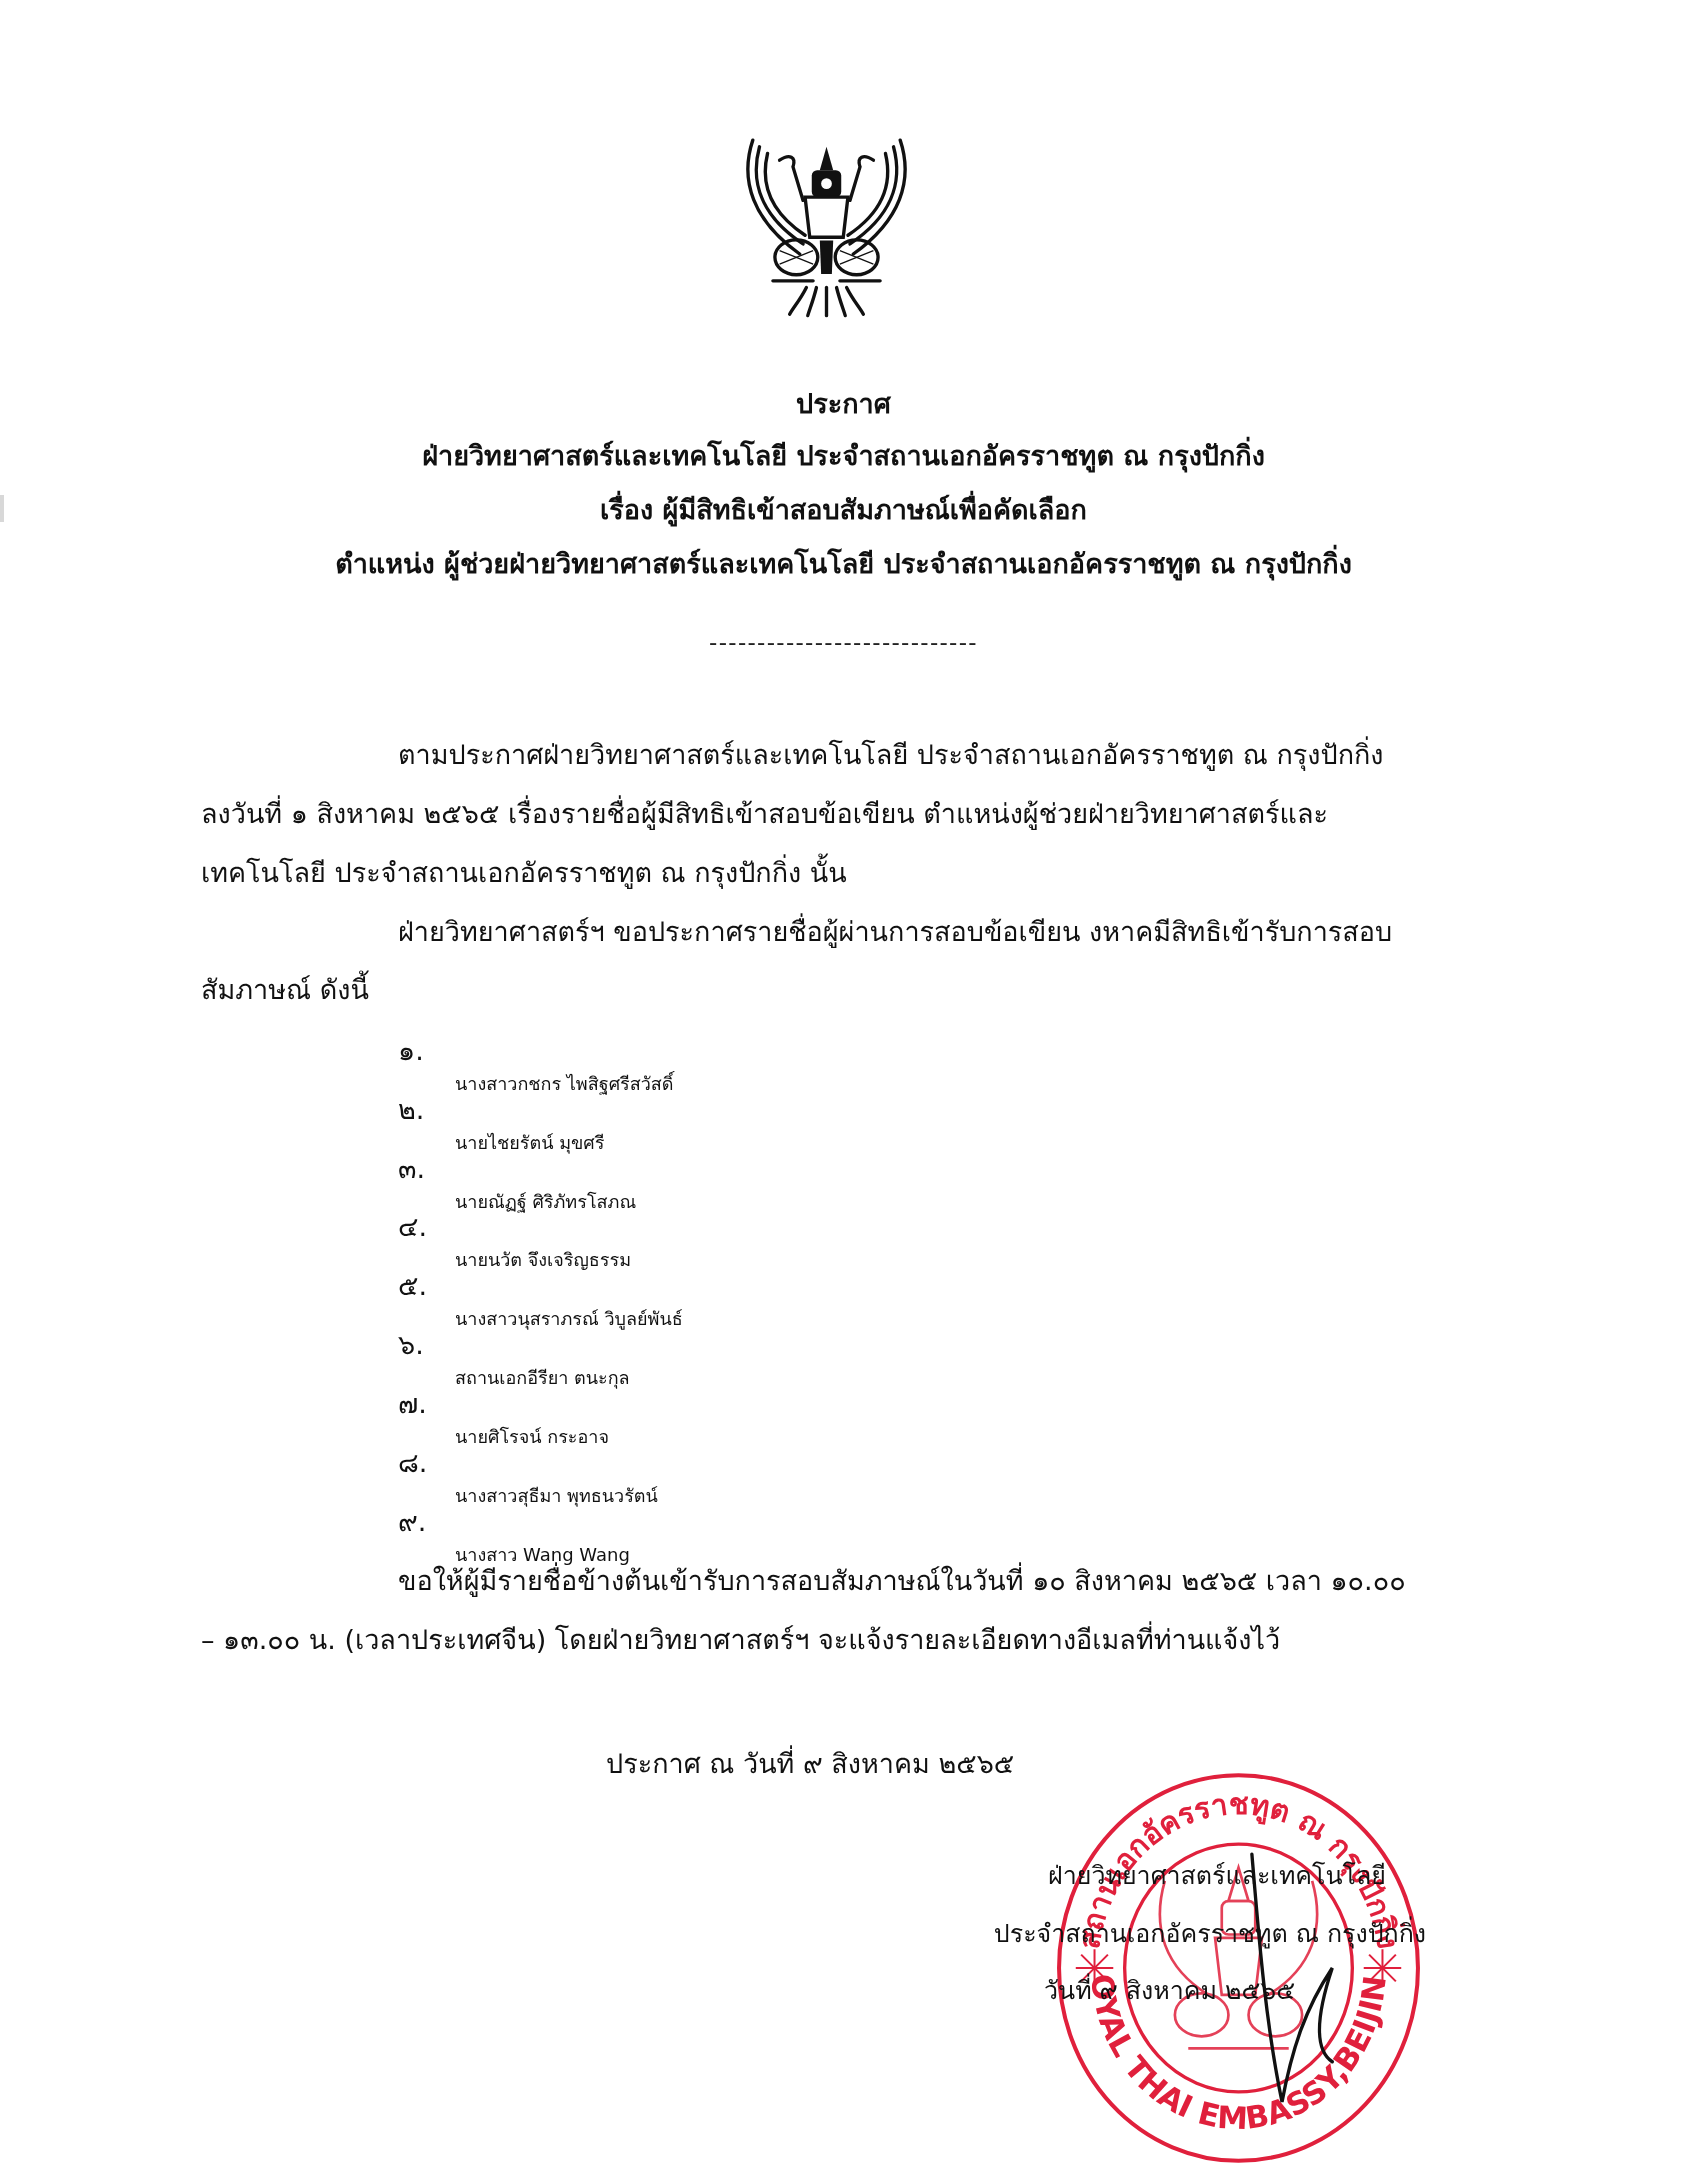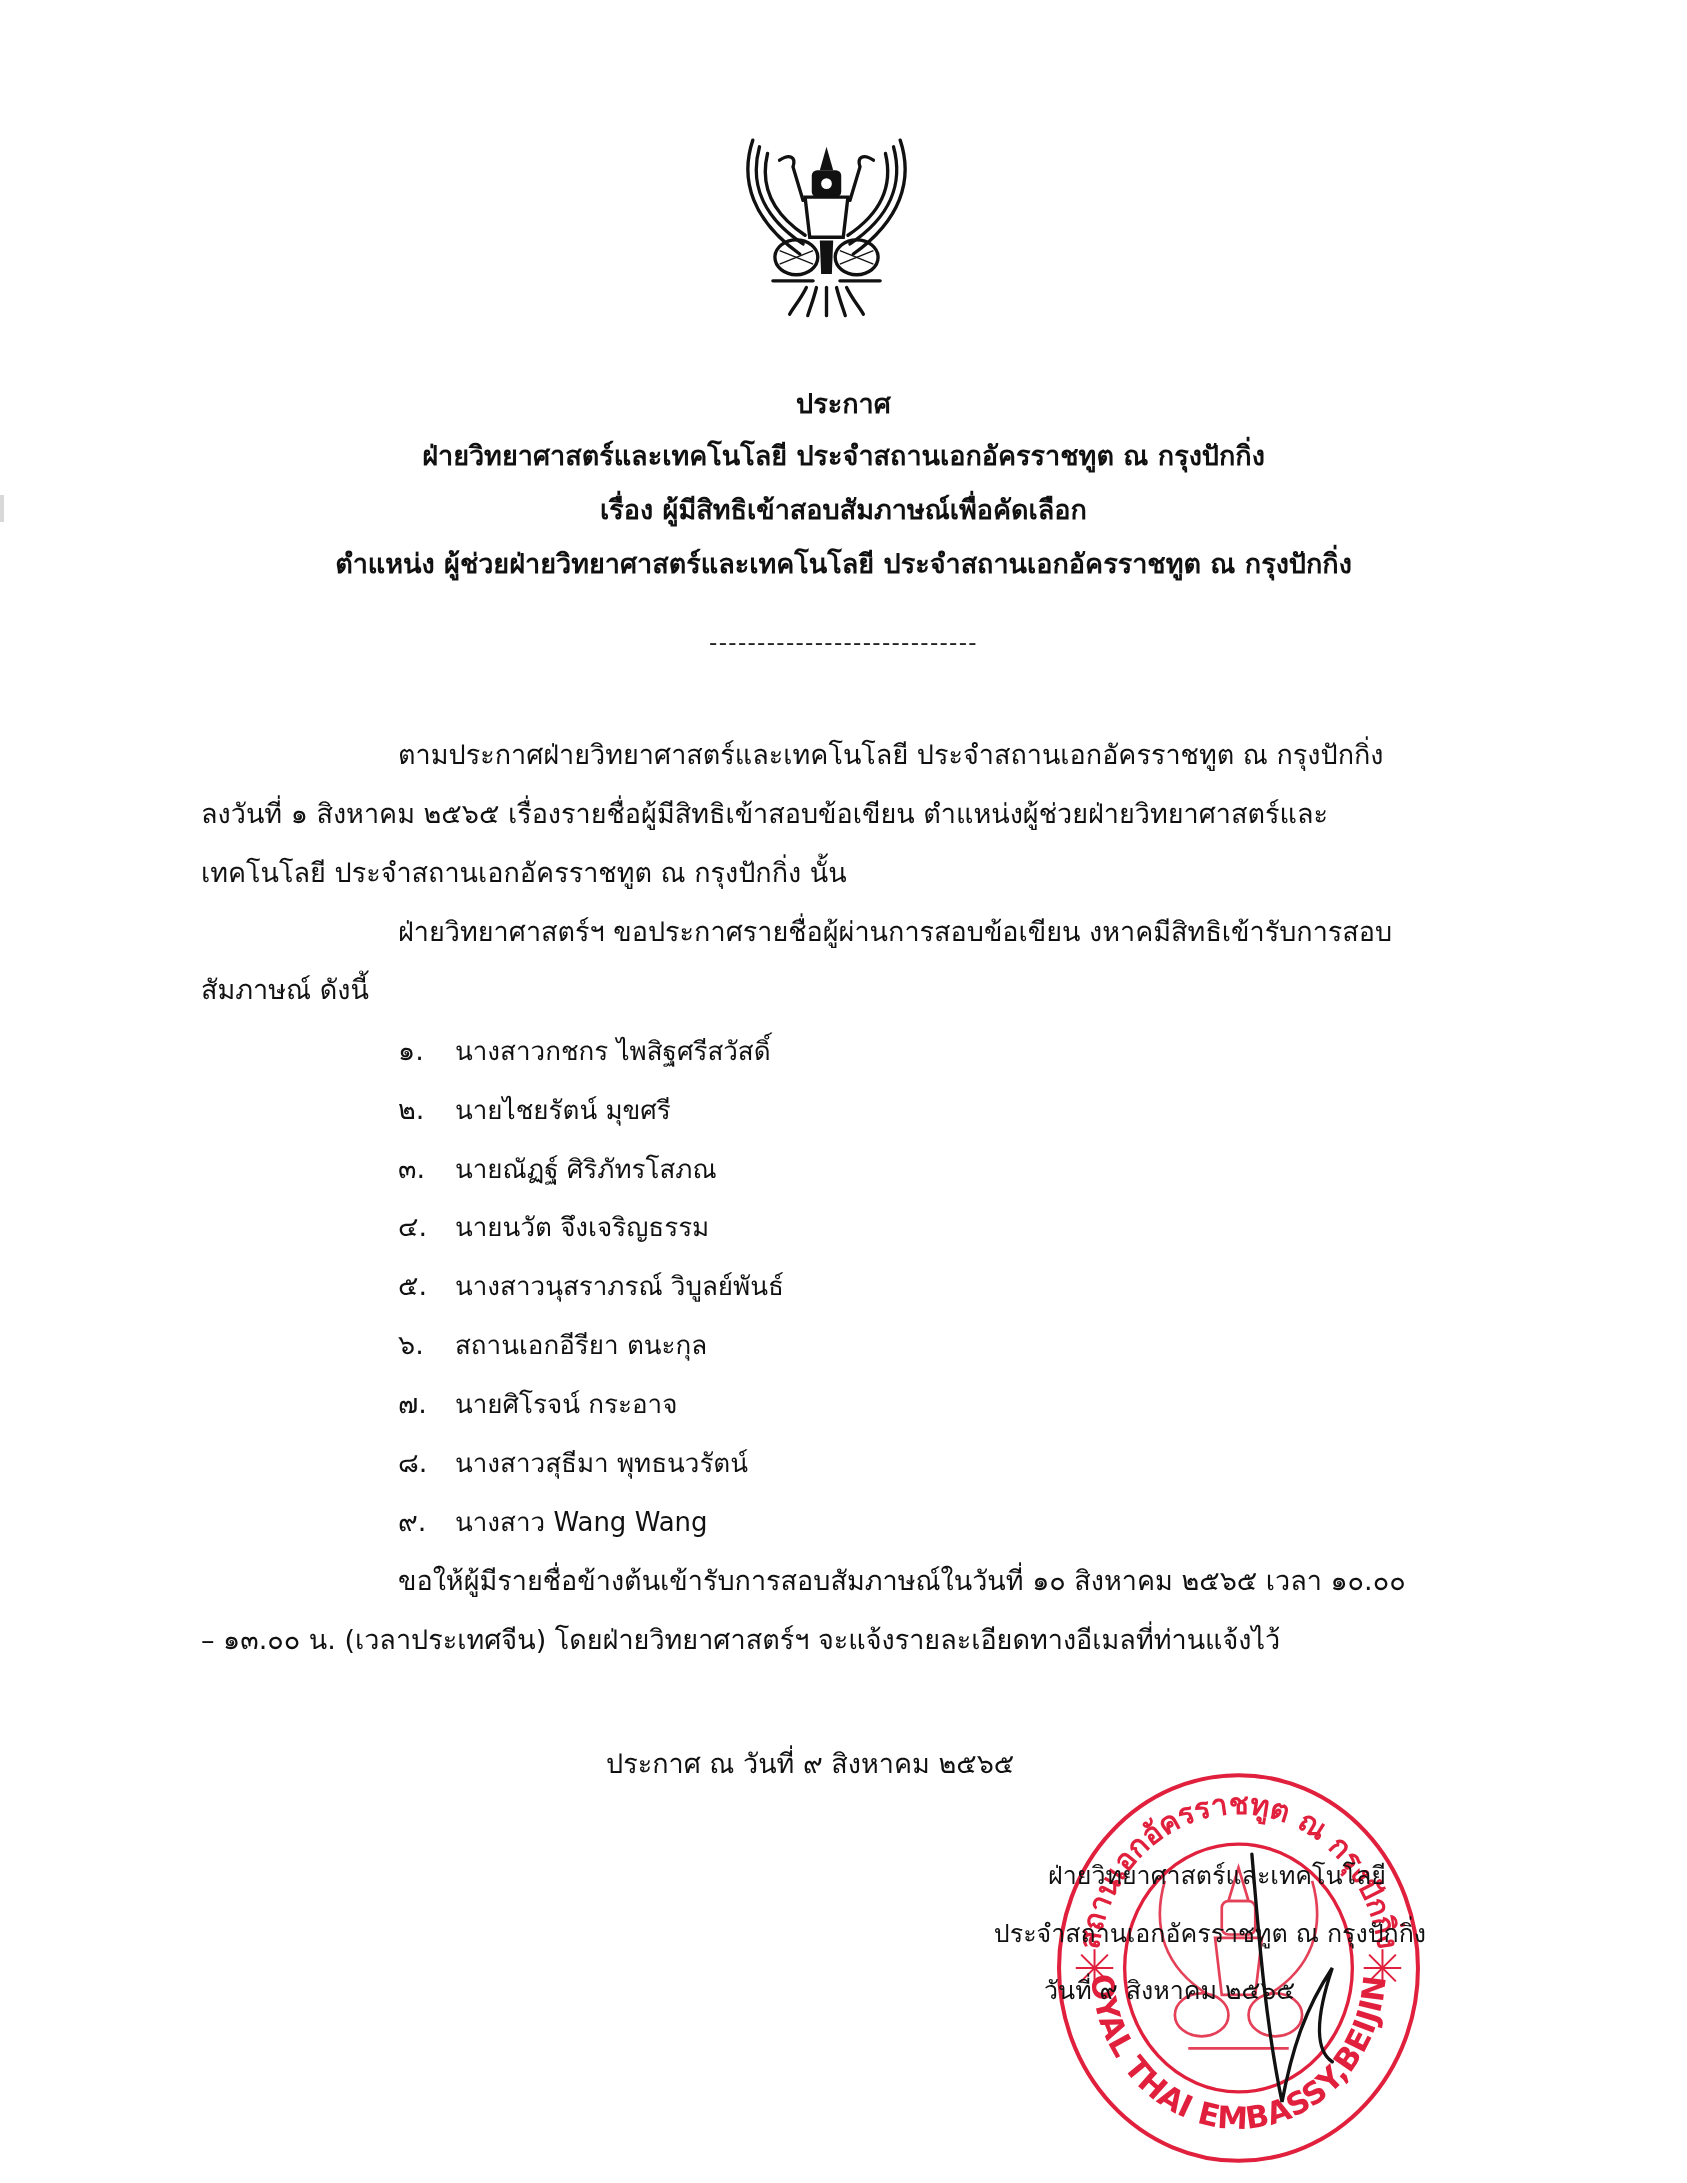--- a/index.html
+++ b/index.html
@@ -4,21 +4,21 @@
 <style>
   html,body{margin:0;padding:0;background:#ffffff;}
   body{width:1687px;height:2183px;position:relative;overflow:hidden;
        font-family:"DejaVu Sans","Liberation Sans",sans-serif;color:#111;}
   .abs{position:absolute;white-space:nowrap;}
   .emblem{position:absolute;left:726px;top:120px;width:201px;height:201px;}
   .hd{position:absolute;left:0;width:1687px;text-align:center;font-weight:bold;font-size:27px;line-height:40px;}
   .dash{position:absolute;left:0;width:1687px;text-align:center;font-size:23px;letter-spacing:1.3px;color:#222;}
   .body{font-size:27px;line-height:40px;}
   .li-num{position:absolute;font-size:27px;line-height:40px;}
-  .li-txt{position:absolute;font-size:26px;line-height:40px;}
+  .li-txt{position:absolute;font-size:18px;line-height:40px;margin-top:33px;}
   .stamp{position:absolute;left:1051px;top:1767px;width:375px;height:402px;}
   .sig-line{position:absolute;font-size:25px;line-height:40px;text-align:right;}
   .left-mark{position:absolute;left:0;top:495px;width:4px;height:27px;background:#d8d8d8;}
 </style>
 </head>
 <body>
 
 <div class="left-mark"></div>
 
 <svg class="emblem" viewBox="0 0 300 300">

